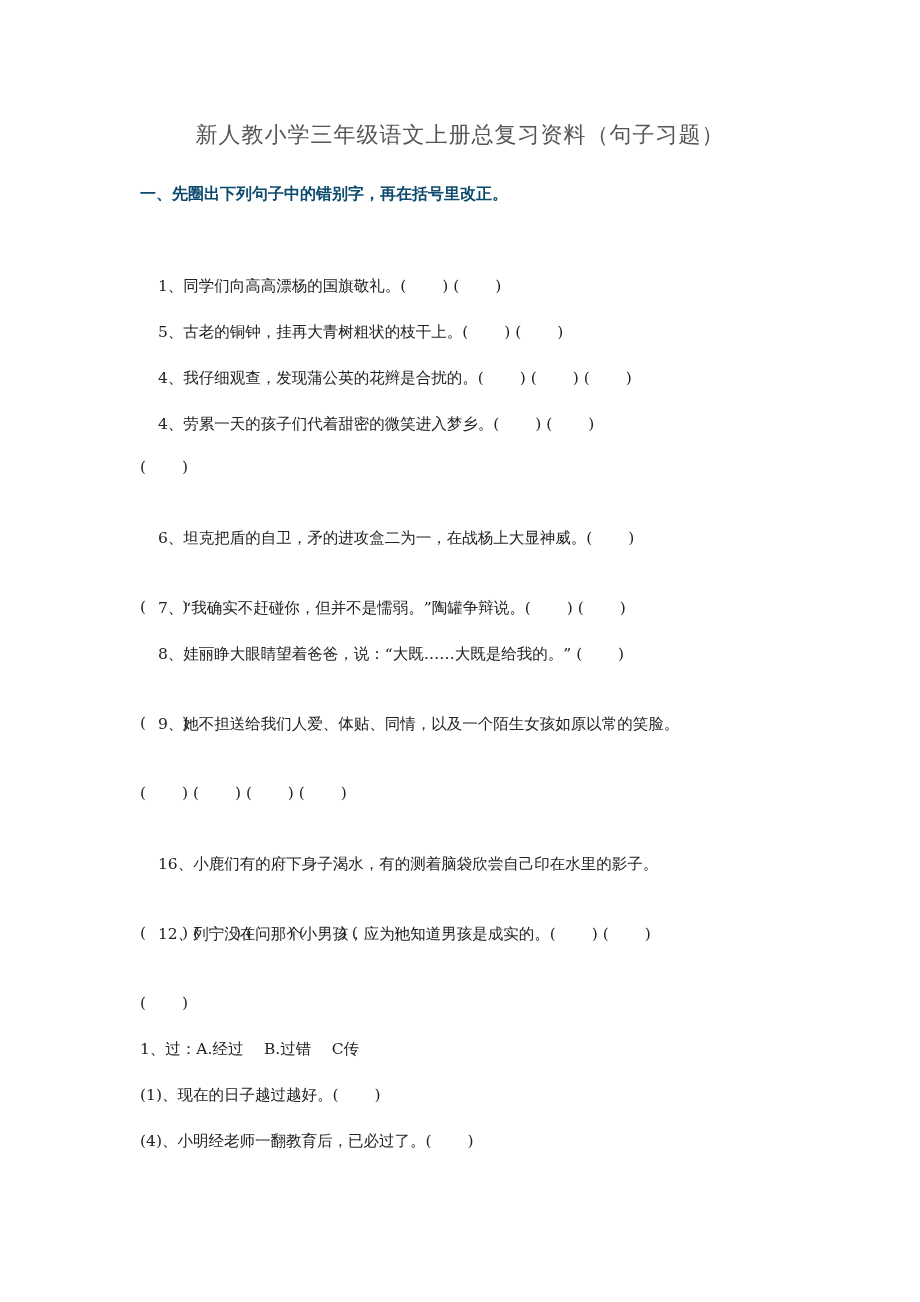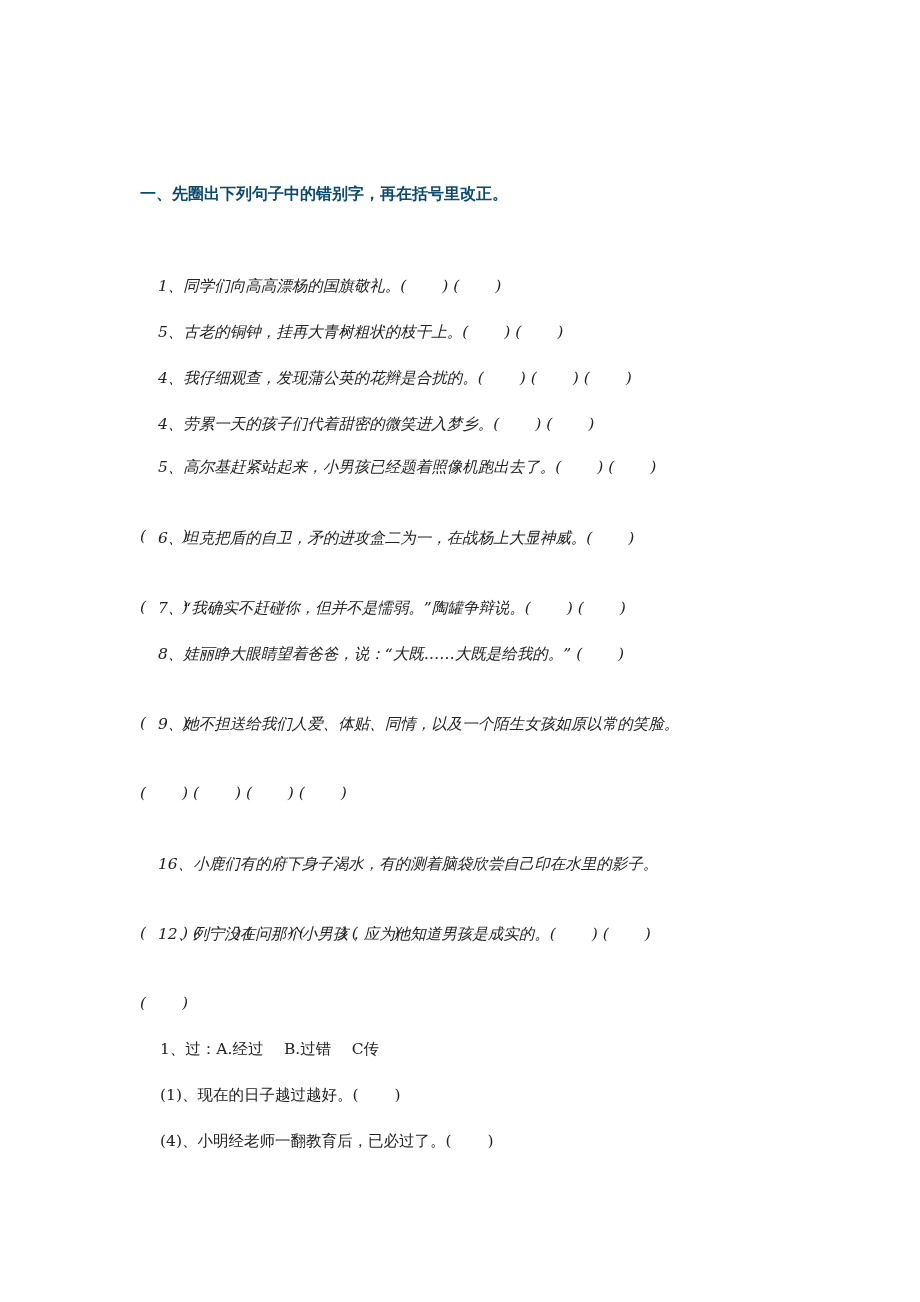--- a/index.html
+++ b/index.html
@@ -12,47 +12,47 @@
     .title {
       position: absolute; top: 120px; left: 0; width: 920px; text-align: center;
       font-size: 22px; color: #555555; letter-spacing: 1px;
     }
     .section-heading {
       position: absolute; left: 140px; font-size: 16px; font-weight: bold; color: #0c4a6e;
       font-family: "DejaVu Sans", "Liberation Sans", sans-serif;
     }
     .q {
       position: absolute; left: 140px; width: 650px; font-size: 15.5px; line-height: 23px;
-      color: #222222; white-space: pre-wrap; font-style: italic;
+      color: #222222; white-space: pre-wrap;
     }
     .q .num { padding-left: 18px; }
     .line { display: block; white-space: pre; }
-    .plain { position: absolute; left: 140px; font-size: 15.5px; color: #222222; white-space: pre; margin-left: 20px; }
+    .plain { position: absolute; left: 140px; font-size: 15.5px; color: #222222; white-space: pre; }
   </style>
 </head>
 <body>
 
 <div class="page">
+  <div class="title">新人教小学三年级语文上册总复习资料（句子习题）</div>
 
   <div class="section-heading" style="top:184px">一、先圈出下列句子中的错别字，再在括号里改正。</div>
 
   <div class="q" style="top:229px">
     <span class="line num">1、同学们向高高漂杨的国旗敬礼。(　　 ) (　　 )</span>
   </div>
   <div class="q" style="top:275px">
     <span class="line num">5、古老的铜钟，挂再大青树粗状的枝干上。(　　 ) (　　 )</span>
   </div>
   <div class="q" style="top:321px">
     <span class="line num">4、我仔细观查，发现蒲公英的花辫是合扰的。(　　 ) (　　 ) (　　 )</span>
   </div>
   <div class="q" style="top:367px">
     <span class="line num">4、劳累一天的孩子们代着甜密的微笑进入梦乡。(　　 ) (　　 )</span>
   </div>
   <div class="q" style="top:410px">
-    <span class="line num">5、高尔基赶紧站起来，小男孩已经题着照像机跑出去了。(　　 ) (　　 )</span>
     <span class="line">(　　 )</span>
   </div>
   <div class="q" style="top:481px">
     <span class="line num">6、坦克把盾的自卫，矛的进攻盒二为一，在战杨上大显神威。(　　 )</span>
     <span class="line">(　　 )</span>
   </div>
   <div class="q" style="top:551px">
     <span class="line num">7、“我确实不赶碰你，但并不是懦弱。”陶罐争辩说。(　　 ) (　　 )</span>
   </div>
   <div class="q" style="top:597px">

